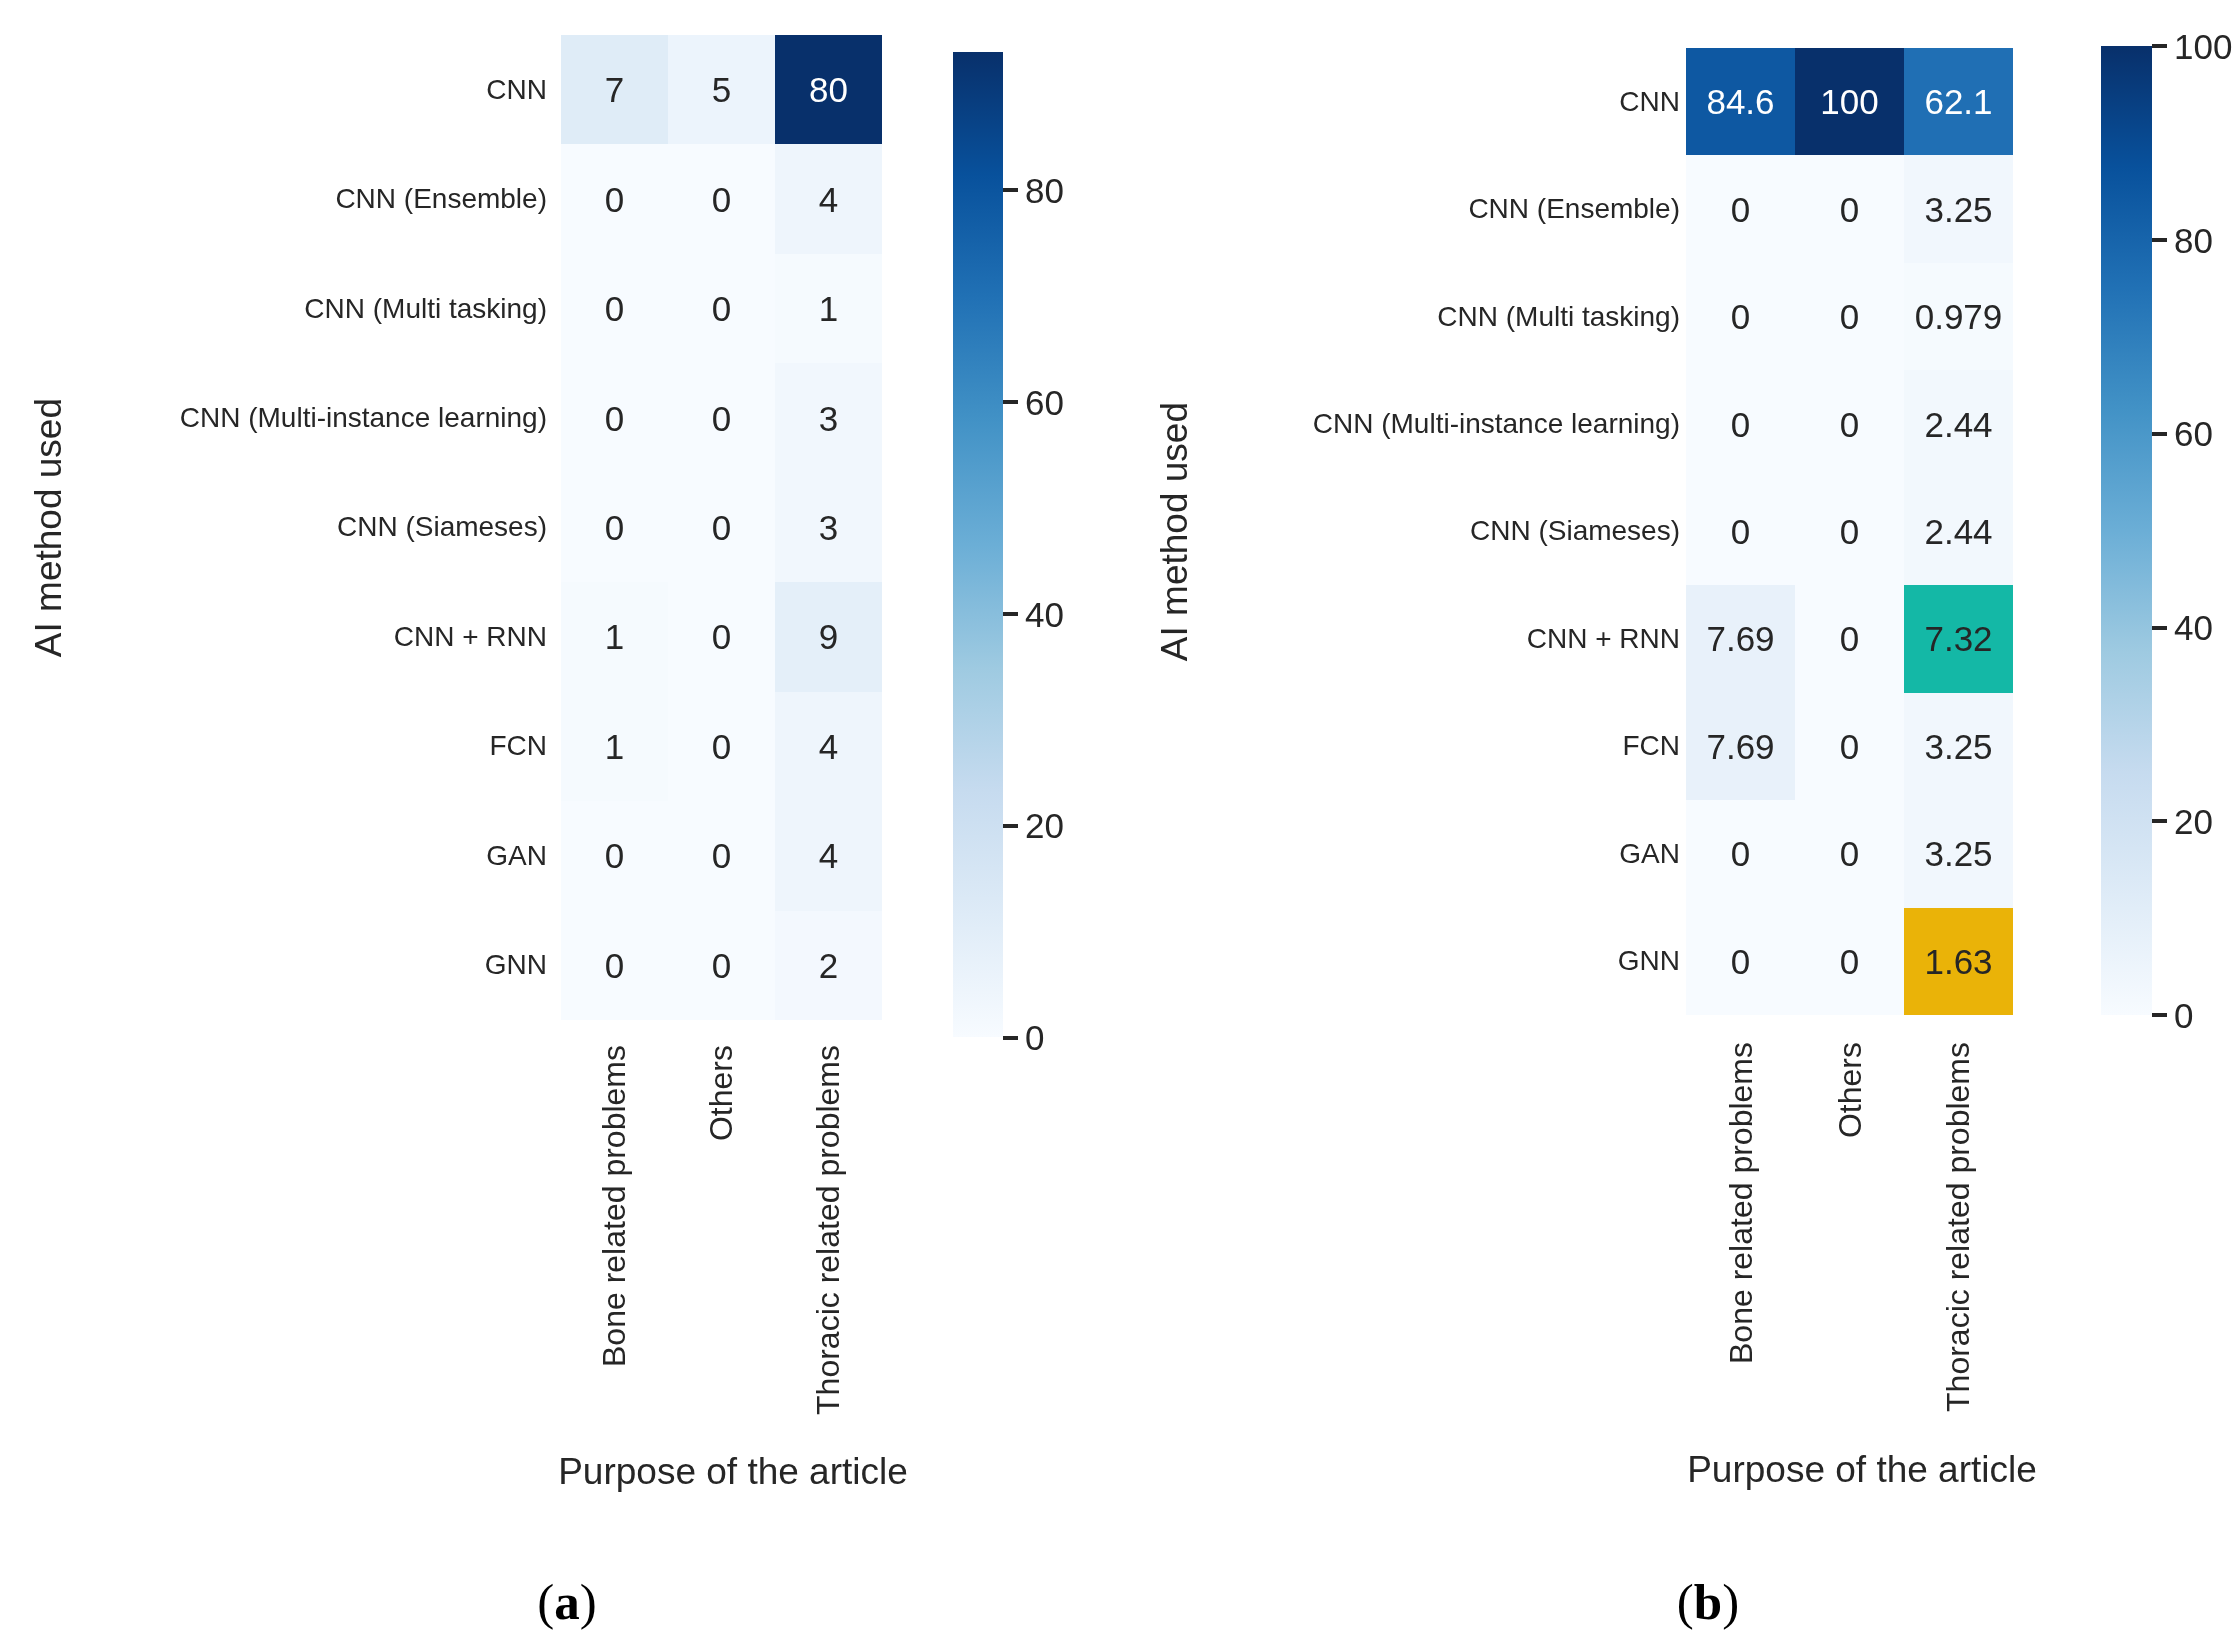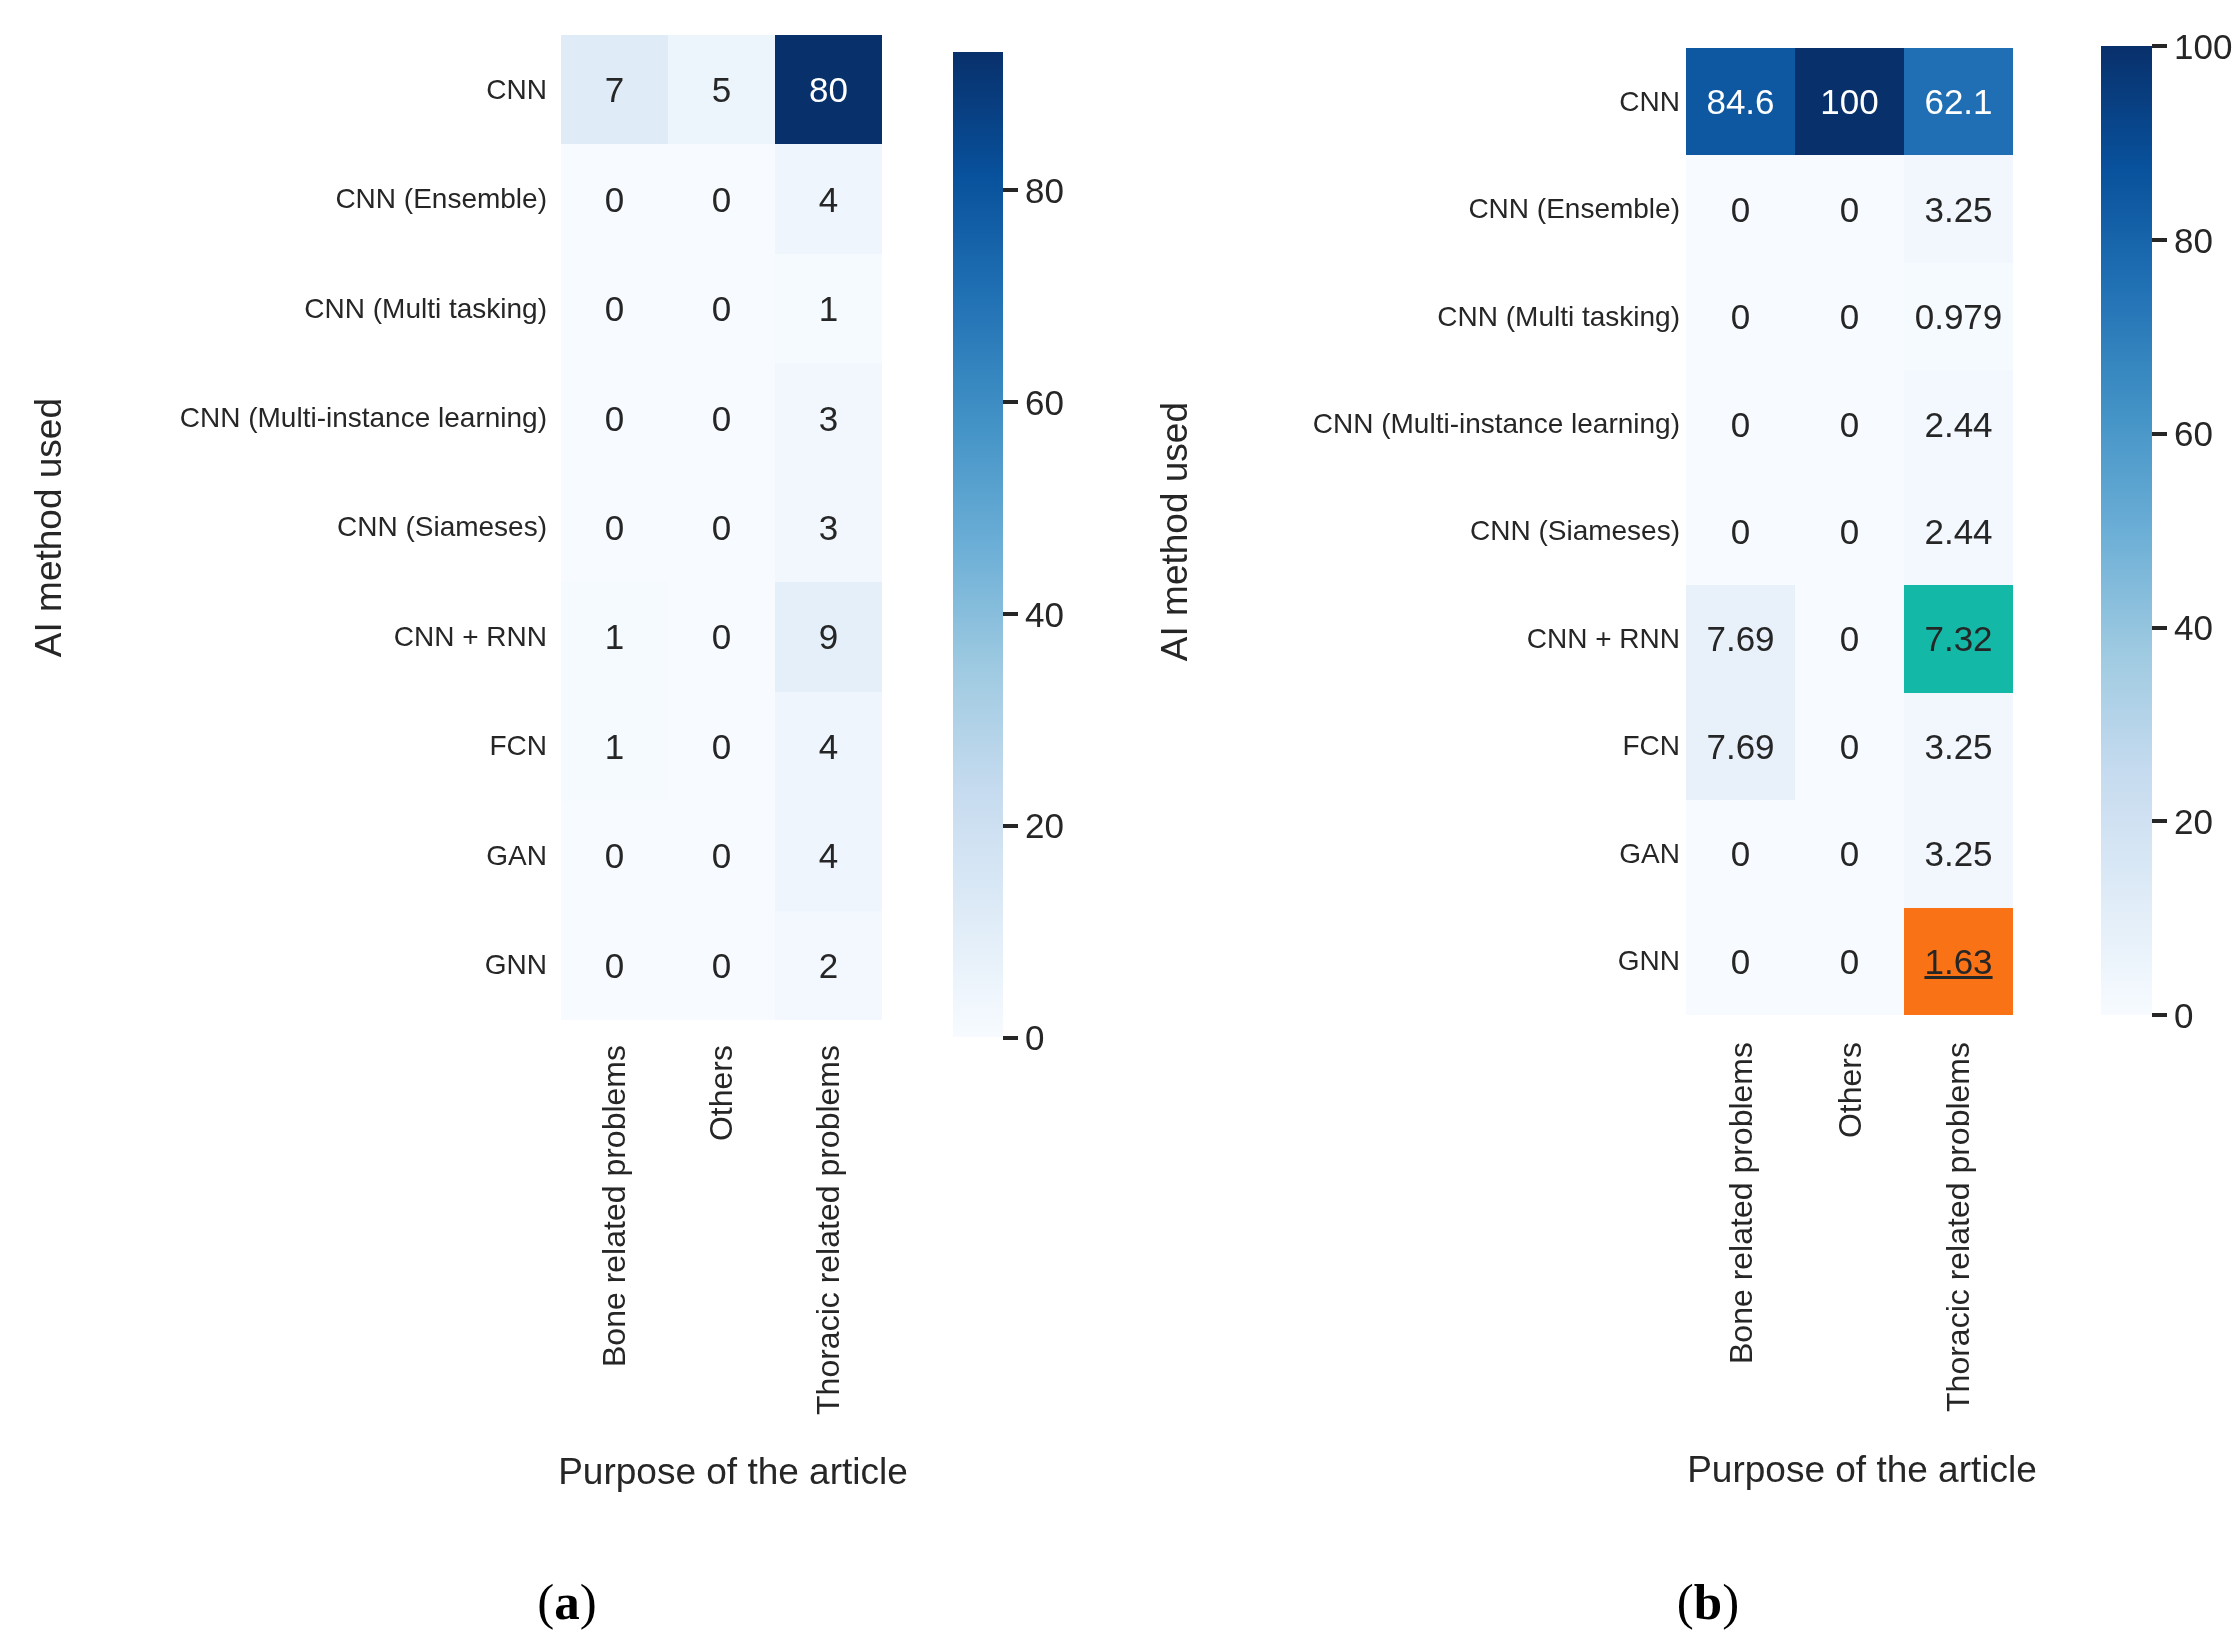--- a/index.html
+++ b/index.html
@@ -139,21 +139,21 @@
         <div class="cell" style="background: rgb(247, 251, 255); color: rgb(38, 38, 38);">0</div>
         <div class="cell" style="background: #14b8a6; color: rgb(38, 38, 38);">7.32</div>
         <div class="cell" style="background: rgb(232, 241, 250); color: rgb(38, 38, 38);">7.69</div>
         <div class="cell" style="background: rgb(247, 251, 255); color: rgb(38, 38, 38);">0</div>
         <div class="cell" style="background: rgb(241, 247, 253); color: rgb(38, 38, 38);">3.25</div>
         <div class="cell" style="background: rgb(247, 251, 255); color: rgb(38, 38, 38);">0</div>
         <div class="cell" style="background: rgb(247, 251, 255); color: rgb(38, 38, 38);">0</div>
         <div class="cell" style="background: rgb(241, 247, 253); color: rgb(38, 38, 38);">3.25</div>
         <div class="cell" style="background: rgb(247, 251, 255); color: rgb(38, 38, 38);">0</div>
         <div class="cell" style="background: rgb(247, 251, 255); color: rgb(38, 38, 38);">0</div>
-        <div class="cell" style="background: #f97316; color: rgb(38, 38, 38); text-decoration: underline;">1.63</div>
+        <div class="cell" style="background: #eab308; color: rgb(38, 38, 38);">1.63</div>
       </div>
     <div class="collabels-anchor">
         <span class="vtext collabel" style="position: absolute; left: 1741px; top: 1042px; transform: translateX(-50%) rotate(180deg);">Bone related problems</span>
         <span class="vtext collabel" style="position: absolute; left: 1850px; top: 1042px; transform: translateX(-50%) rotate(180deg);">Others</span>
         <span class="vtext collabel" style="position: absolute; left: 1958px; top: 1042px; transform: translateX(-50%) rotate(180deg);">Thoracic related problems</span>
       </div>
     <div class="xlabel axis-label" style="left: 1850px; top: 1449px;">Purpose of the article</div>
     <div class="cbar" style="left: 2101px; top: 46px; width: 203px; height: 969px;">
         <div class="cbar-bar" style="width: 51px; height: 969px; background: linear-gradient(to top, rgb(247, 251, 255) 0%, rgb(222, 235, 247) 12.5%, rgb(198, 219, 239) 25%, rgb(158, 202, 225) 37.5%, rgb(107, 174, 214) 50%, rgb(66, 146, 198) 62.5%, rgb(33, 113, 181) 75%, rgb(8, 81, 156) 87.5%, rgb(8, 48, 107) 100%);"></div>
         <div class="cbar-dash" style="left: 51px; width: 14.5px; top: -1.7px;"></div>

